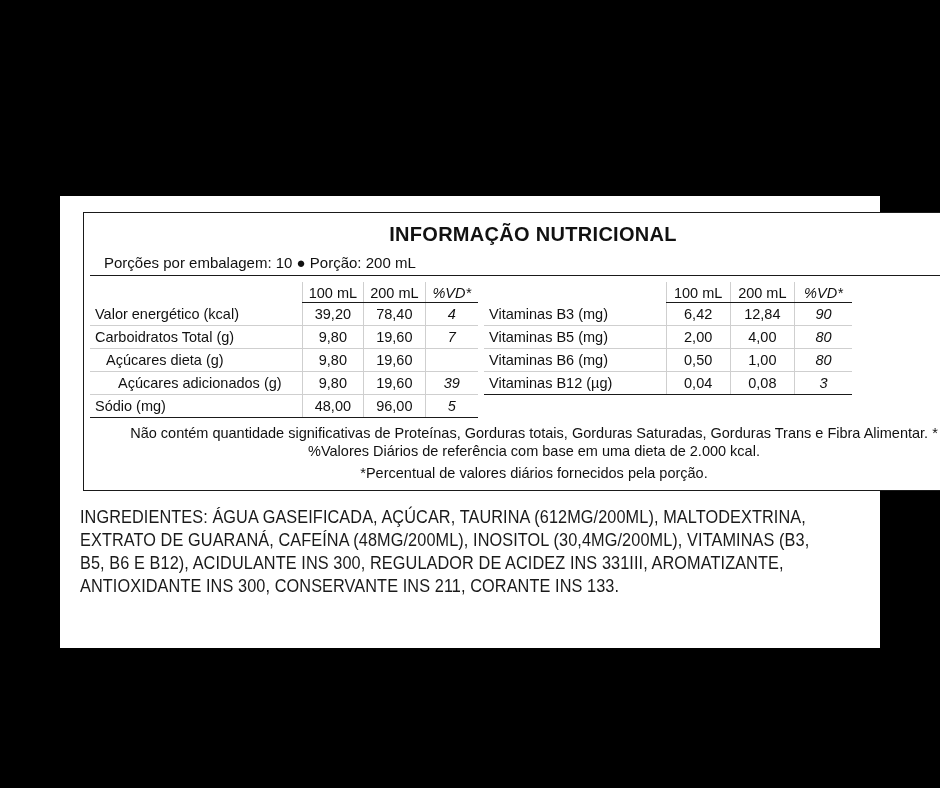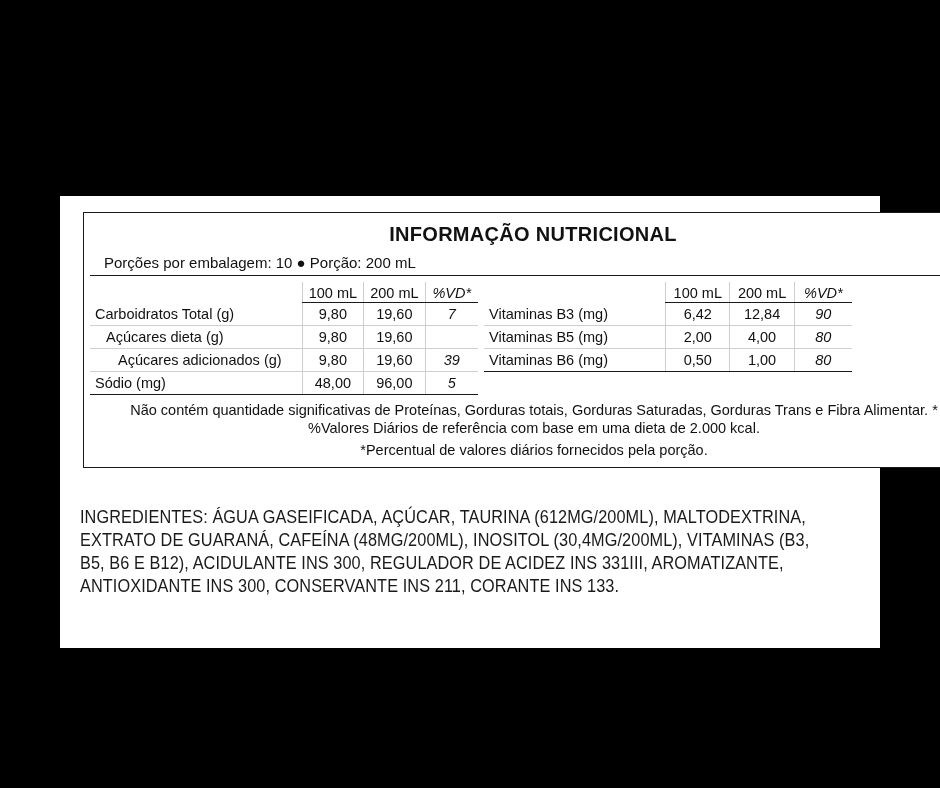--- a/index.html
+++ b/index.html
@@ -157,20 +157,26 @@
 
       <table class="nut" id="tbl-left">
         <tbody>
           <tr class="hdr">
             <td class="lbl"></td>
             <td class="num c1">100 mL</td>
             <td class="num">200 mL</td>
             <td class="vd">%VD*</td>
           </tr>
           <tr class="row">
+            <td class="lbl">Valor energético (kcal)</td>
+            <td class="num c1">39,20</td>
+            <td class="num">78,40</td>
+            <td class="vd">4</td>
+          </tr>
+          <tr class="row">
             <td class="lbl">Carboidratos Total (g)</td>
             <td class="num c1">9,80</td>
             <td class="num">19,60</td>
             <td class="vd">7</td>
           </tr>
           <tr class="row">
             <td class="lbl indent1">Açúcares dieta (g)</td>
             <td class="num c1">9,80</td>
             <td class="num">19,60</td>
             <td class="vd"></td>
@@ -209,20 +215,26 @@
             <td class="num c1">2,00</td>
             <td class="num">4,00</td>
             <td class="vd">80</td>
           </tr>
           <tr class="row">
             <td class="lbl">Vitaminas B6 (mg)</td>
             <td class="num c1">0,50</td>
             <td class="num">1,00</td>
             <td class="vd">80</td>
           </tr>
+          <tr class="row">
+            <td class="lbl">Vitaminas B12 (µg)</td>
+            <td class="num c1">0,04</td>
+            <td class="num">0,08</td>
+            <td class="vd">3</td>
+          </tr>
         </tbody>
       </table>
 
     </div>
 
     <div id="footnotes">
       <span class="fn-line">Não contém quantidade significativas de Proteínas, Gorduras totais, Gorduras Saturadas, Gorduras Trans e Fibra Alimentar. * %Valores Diários de referência com base em uma dieta de 2.000 kcal.</span>
       <span class="fn-line fn2">*Percentual de valores diários fornecidos pela porção.</span>
     </div>
 

